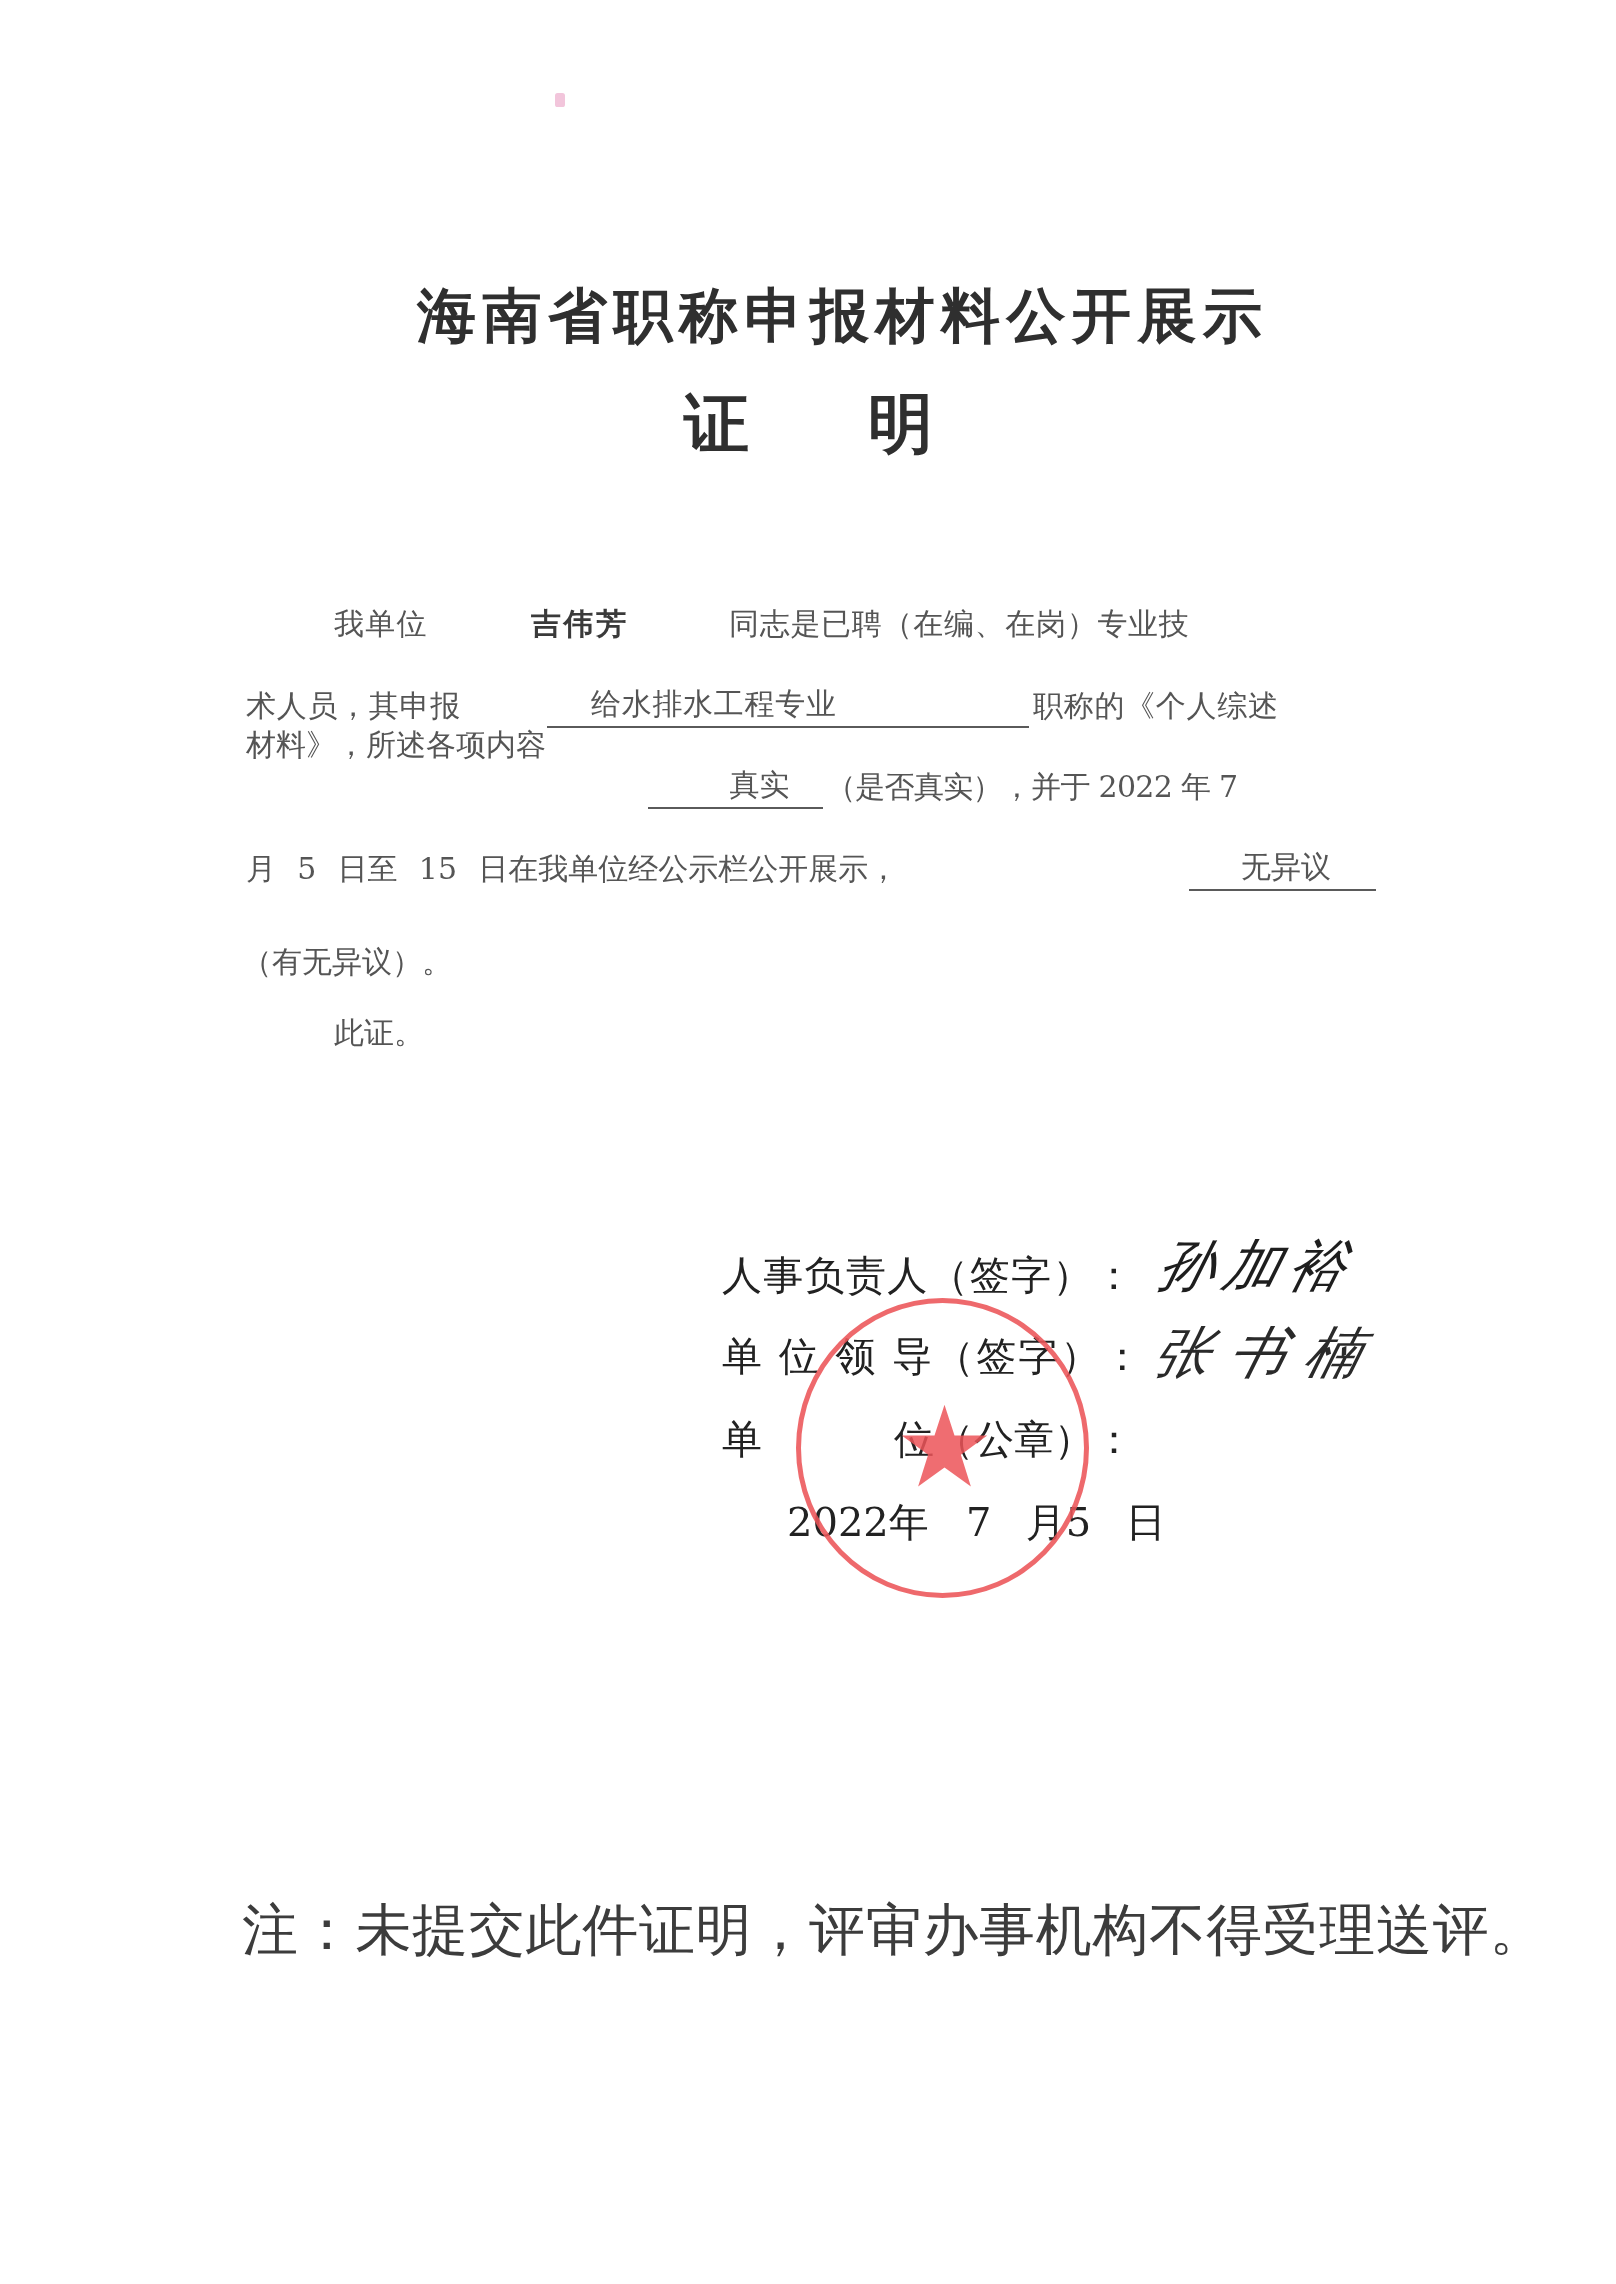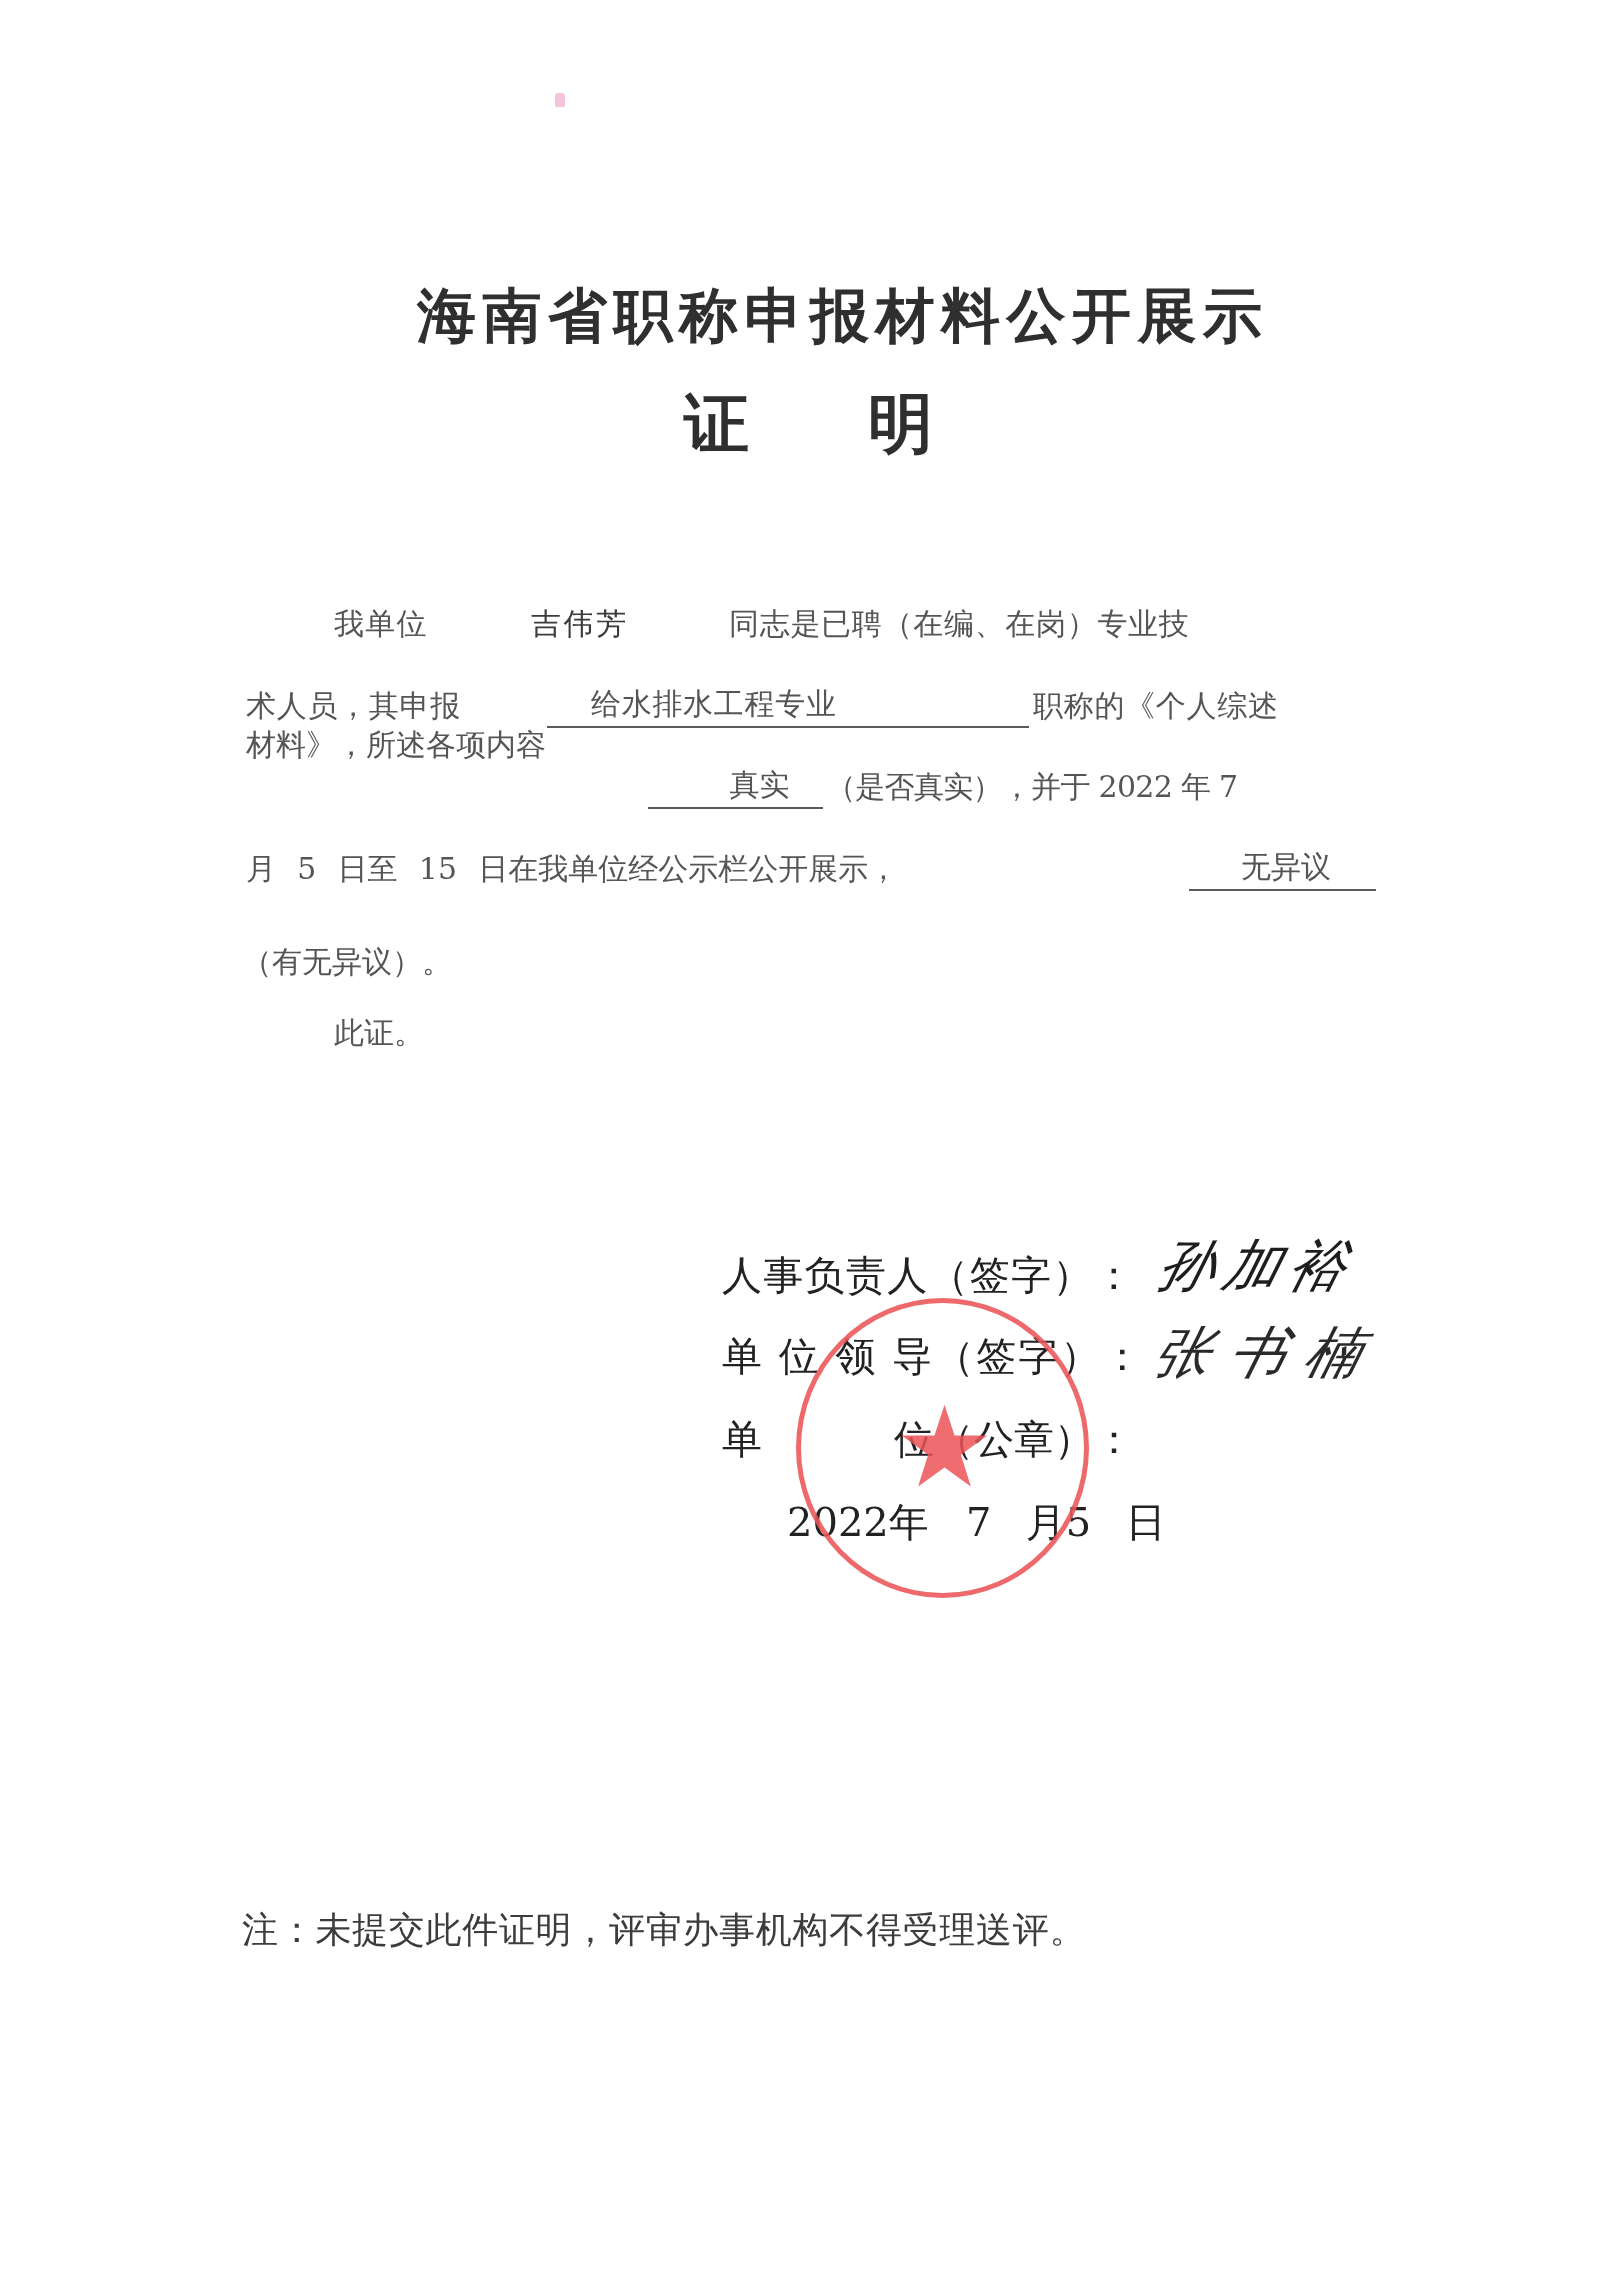--- a/index.html
+++ b/index.html
@@ -10,28 +10,28 @@
   .title { left: 417px; top: 280px; width: 788px; height: 72px; font-size: 59px; line-height: 72px;
            font-family: "DejaVu Sans", "Liberation Sans", sans-serif; font-weight: bold; color: #2f2f2f;
            letter-spacing: 6.5px; text-align: center; }
   .subtitle { left: 684px; top: 388px; height: 72px; font-size: 65px; line-height: 72px;
               font-family: "DejaVu Sans", "Liberation Sans", sans-serif; font-weight: bold; color: #2f2f2f; }
   .subtitle .c1 { position: absolute; left: 0; }
   .subtitle .c2 { position: absolute; left: 184px; }
 
   .line { font-size: 30px; line-height: 52px; height: 52px; color: #555555; }
   .u { display: inline-block; border-bottom: 2.6px solid #5a5a5a; line-height: 47px; height: 48px; vertical-align: top; }
-  .name { color: #3a3a3a; font-weight: normal; }
+  .name { color: #3a3a3a; font-weight: bold; }
 
   .sig-row { font-size: 40px; line-height: 52px; height: 52px; color: #222222; }
   .hand { font-family: "DejaVu Serif", serif; font-style: italic; color: #1e1e1e; font-size: 56px;
           line-height: 65px; transform: skewX(-14deg); letter-spacing: 9px; }
   .hand.grey { color: #2a2a2a; }
 
-  .note { font-size: 36px; line-height: 52px; height: 52px; color: #3c3c3c; }
+  .note { font-size: 56px; line-height: 52px; height: 52px; color: #3c3c3c; }
 
   .seal { left: 796px; top: 1298px; width: 293px; height: 300px; border-radius: 50%;
           border: 5.9px solid rgba(236,84,88,0.88); box-sizing: border-box; pointer-events: none; }
   .seal-star { position: absolute; left: 98px; top: 98px; width: 91px; height: 91px; }
   .speck { left: 555px; top: 93px; width: 10.4px; height: 14.3px; background: rgba(232,150,190,0.55); border-radius: 2.6px; }
 </style>
 </head>
 <body>
 
 <div class="abs speck"></div>

